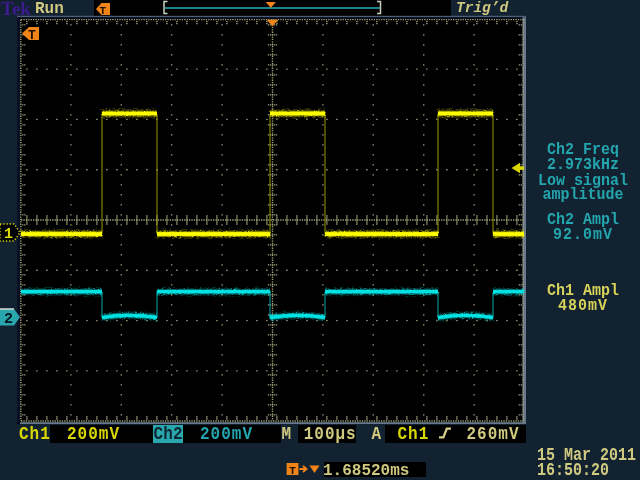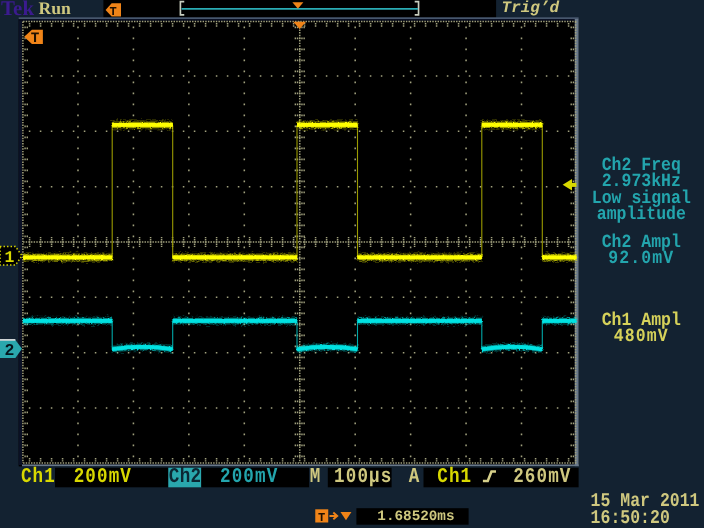--- a/index.html
+++ b/index.html
@@ -150,21 +150,21 @@
 
   <path d="M439,437.3H443.4L446.8,428.7H450.9" stroke="#d6d08a" stroke-width="2.3" fill="none"></path>
 
   <rect x="286.6" y="463" width="11.8" height="12" fill="#f08418"></rect>
   <text x="289.2" y="473.5" font-size="11" fill="#201000" font-weight="bold" font-family="Liberation Mono, monospace">T</text>
   <path d="M299.5,469 h6.5 M303,466 l3.5,3 -3.5,3" stroke="#f08418" stroke-width="1.8" fill="none"></path>
   <polygon points="309.5,465.5 319.5,465.5 314.5,473" fill="#f08418"></polygon>
 </svg>
 
 <div class="abs" style="left:1px;top:-2px;font-family:'Liberation Serif',serif;font-size:19px;color:#3b1b8e;">Tek</div>
-<div class="abs khaki" style="left:35px;top:0px;font-size:16px;font-family:Liberation Serif, serif;">Run</div>
+<div class="abs khaki" style="left:35px;top:0px;font-size:16px;">Run</div>
 <div class="abs khaki" style="left:456px;top:0px;font-size:14.5px;font-style:italic;">Trig’d</div>
 
 <div class="abs teal rc" style="left:526px;top:143px;width:114px;text-align:center;">Ch2 Freq
 2.973kHz
 Low signal
 amplitude</div>
 <div class="abs teal rc" style="left:526px;top:212.5px;width:114px;text-align:center;">Ch2 Ampl
 <span class="v">92.0mV</span></div>
 <div class="abs rc" style="left:526px;top:283.5px;width:114px;text-align:center;color:#d6d25a;">Ch1 Ampl
 <span class="v">480mV</span></div>
@@ -179,15 +179,15 @@
 <div class="abs yel b" style="left:19px;top:423.4px;">Ch1</div>
 <div class="abs yel b" style="left:67px;top:423.4px;">200mV</div>
 <div class="abs b" style="left:153.5px;top:423.4px;color:#0c2733;letter-spacing:0.2px;">Ch2</div>
 <div class="abs teal b" style="left:200px;top:423.4px;">200mV</div>
 <div class="abs khaki b" style="left:281.5px;top:423.4px;">M</div>
 <div class="abs khaki b" style="left:303.7px;top:423.4px;">100µs</div>
 <div class="abs khaki b" style="left:371.5px;top:423.4px;">A</div>
 <div class="abs yel b" style="left:397.5px;top:423.4px;">Ch1</div>
 <div class="abs khaki b" style="left:466.5px;top:423.4px;">260mV</div>
 
-<div class="abs khaki" style="left:343px;top:461.5px;font-size:13px;">1.68520ms</div>
+<div class="abs khaki" style="left:323px;top:461.5px;font-size:16px;">1.68520ms</div>
 <div class="abs khaki" style="left:536.9px;top:446px;font-size:15px;transform:scaleY(1.18);transform-origin:0 0;">15 Mar 2011</div>
 <div class="abs khaki" style="left:536.9px;top:460.5px;font-size:15px;transform:scaleY(1.18);transform-origin:0 0;">16:50:20</div>
 
 </body></html>

